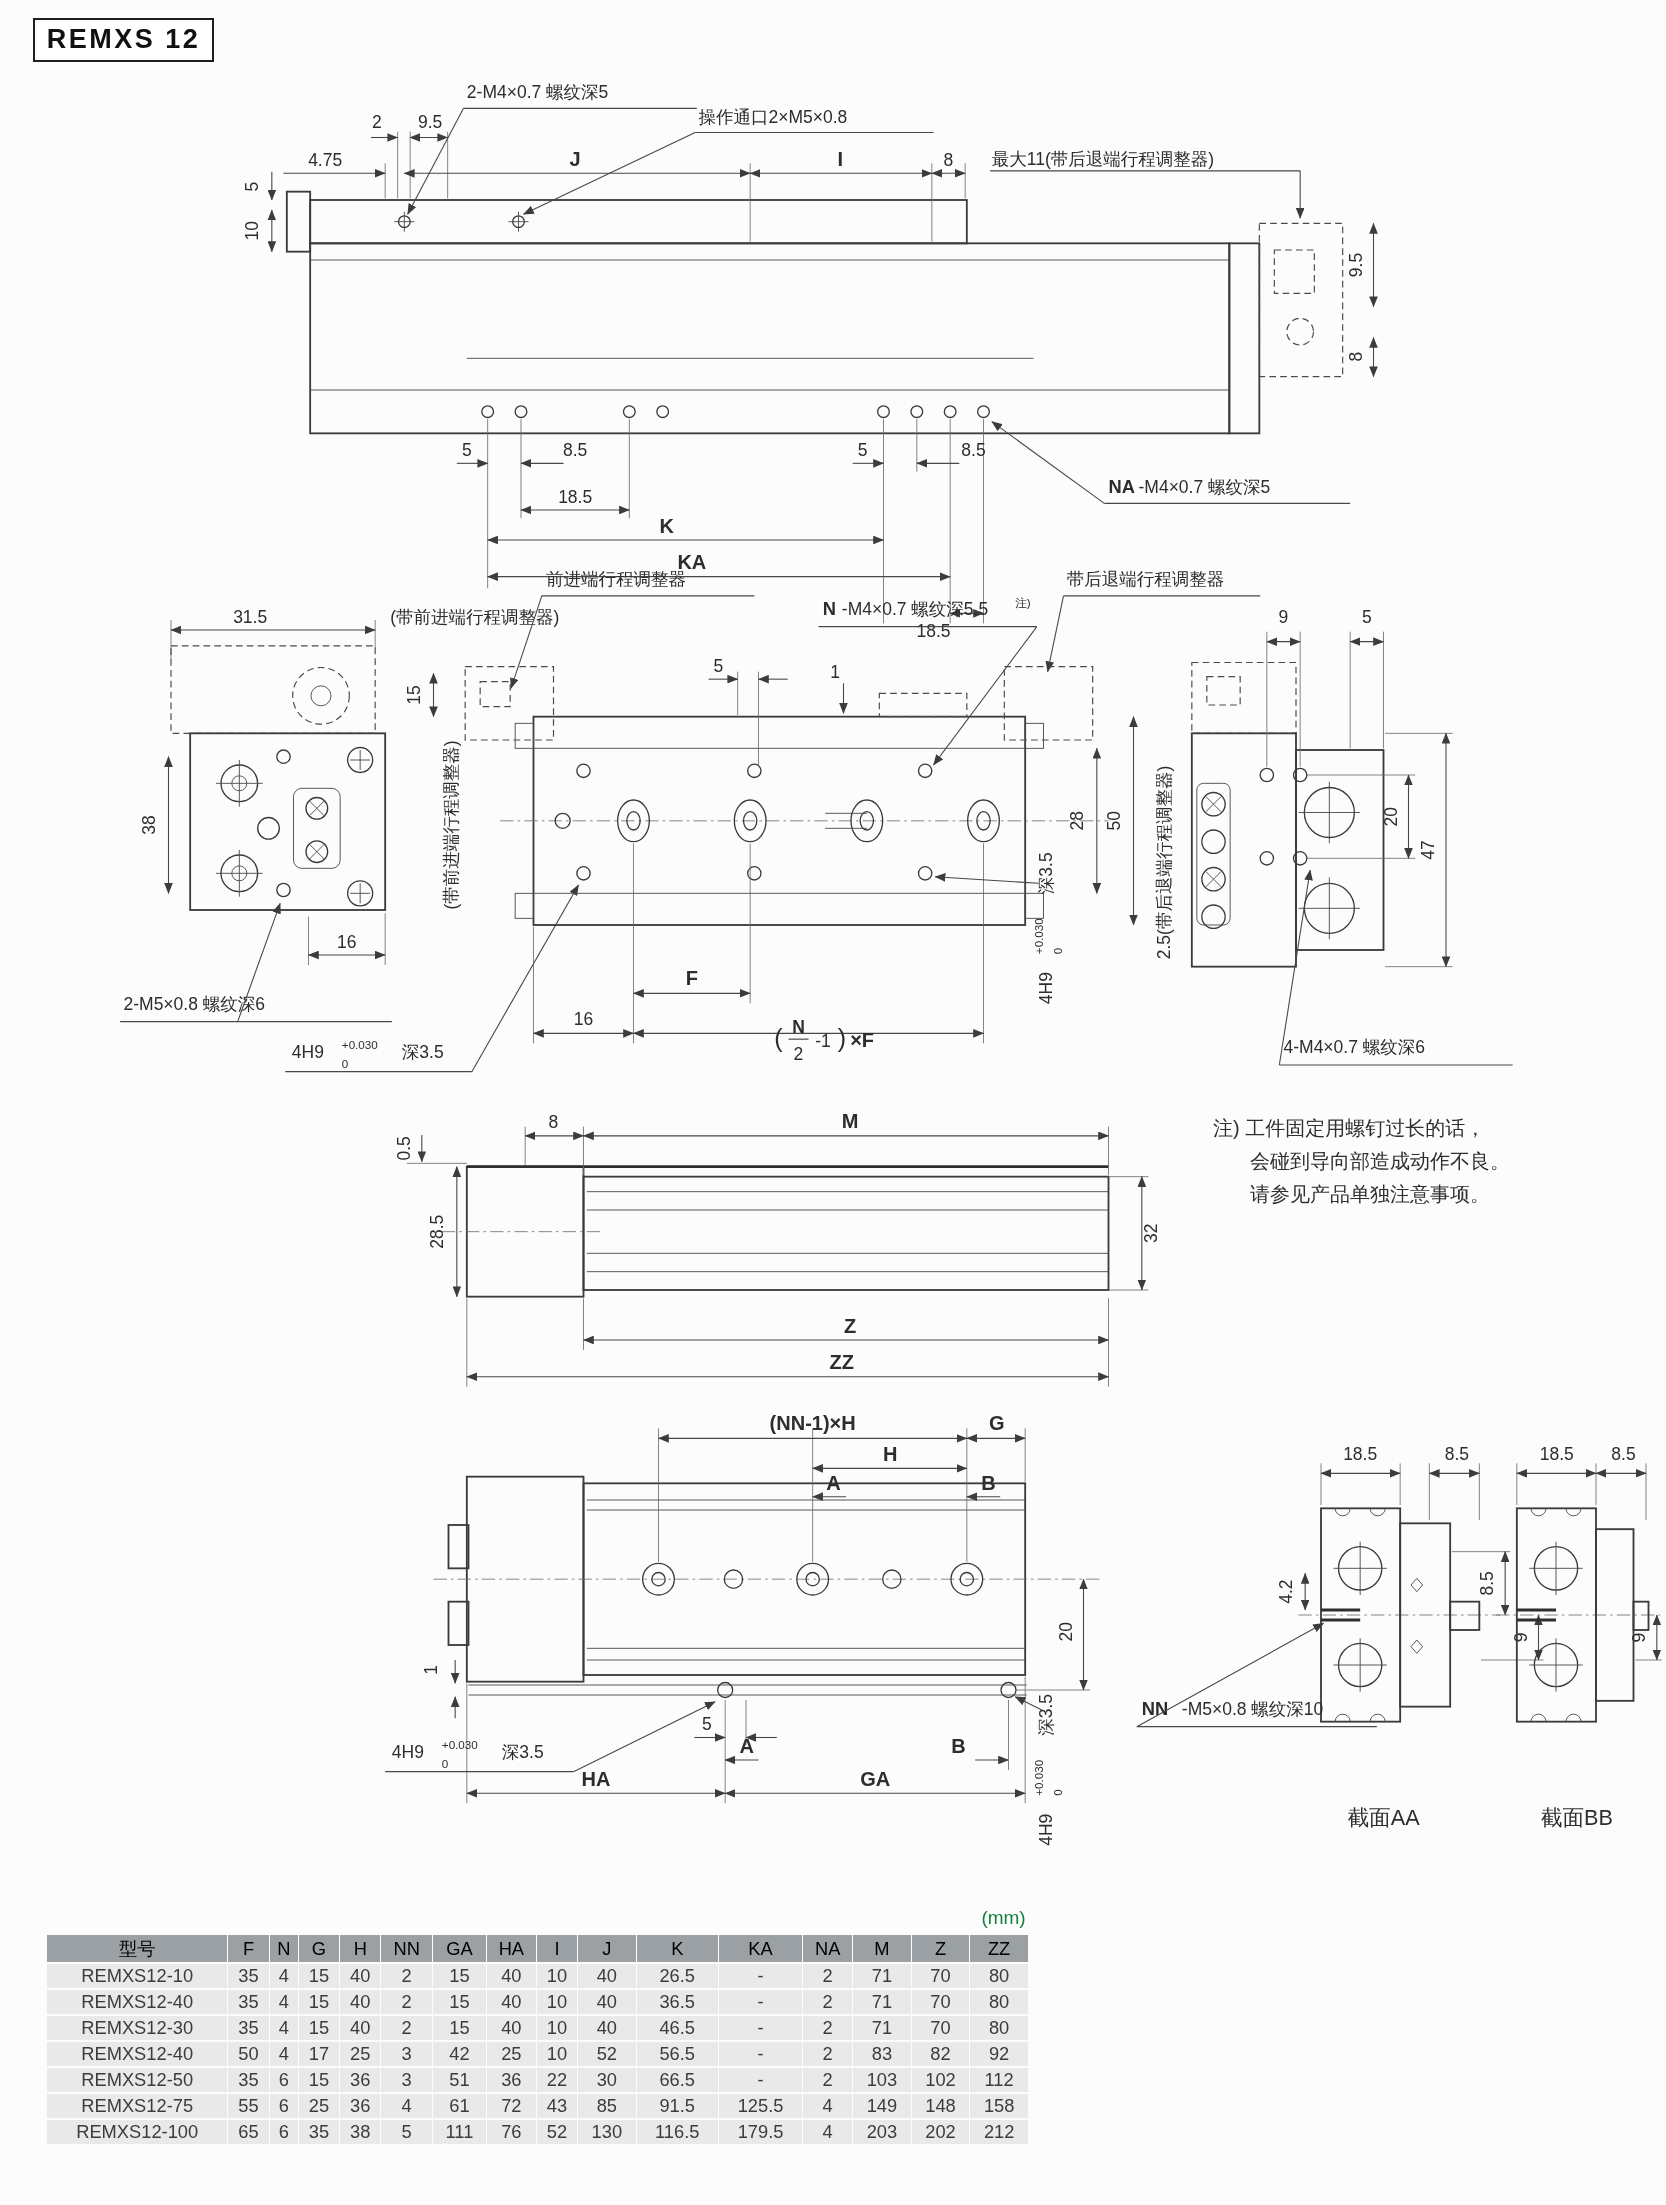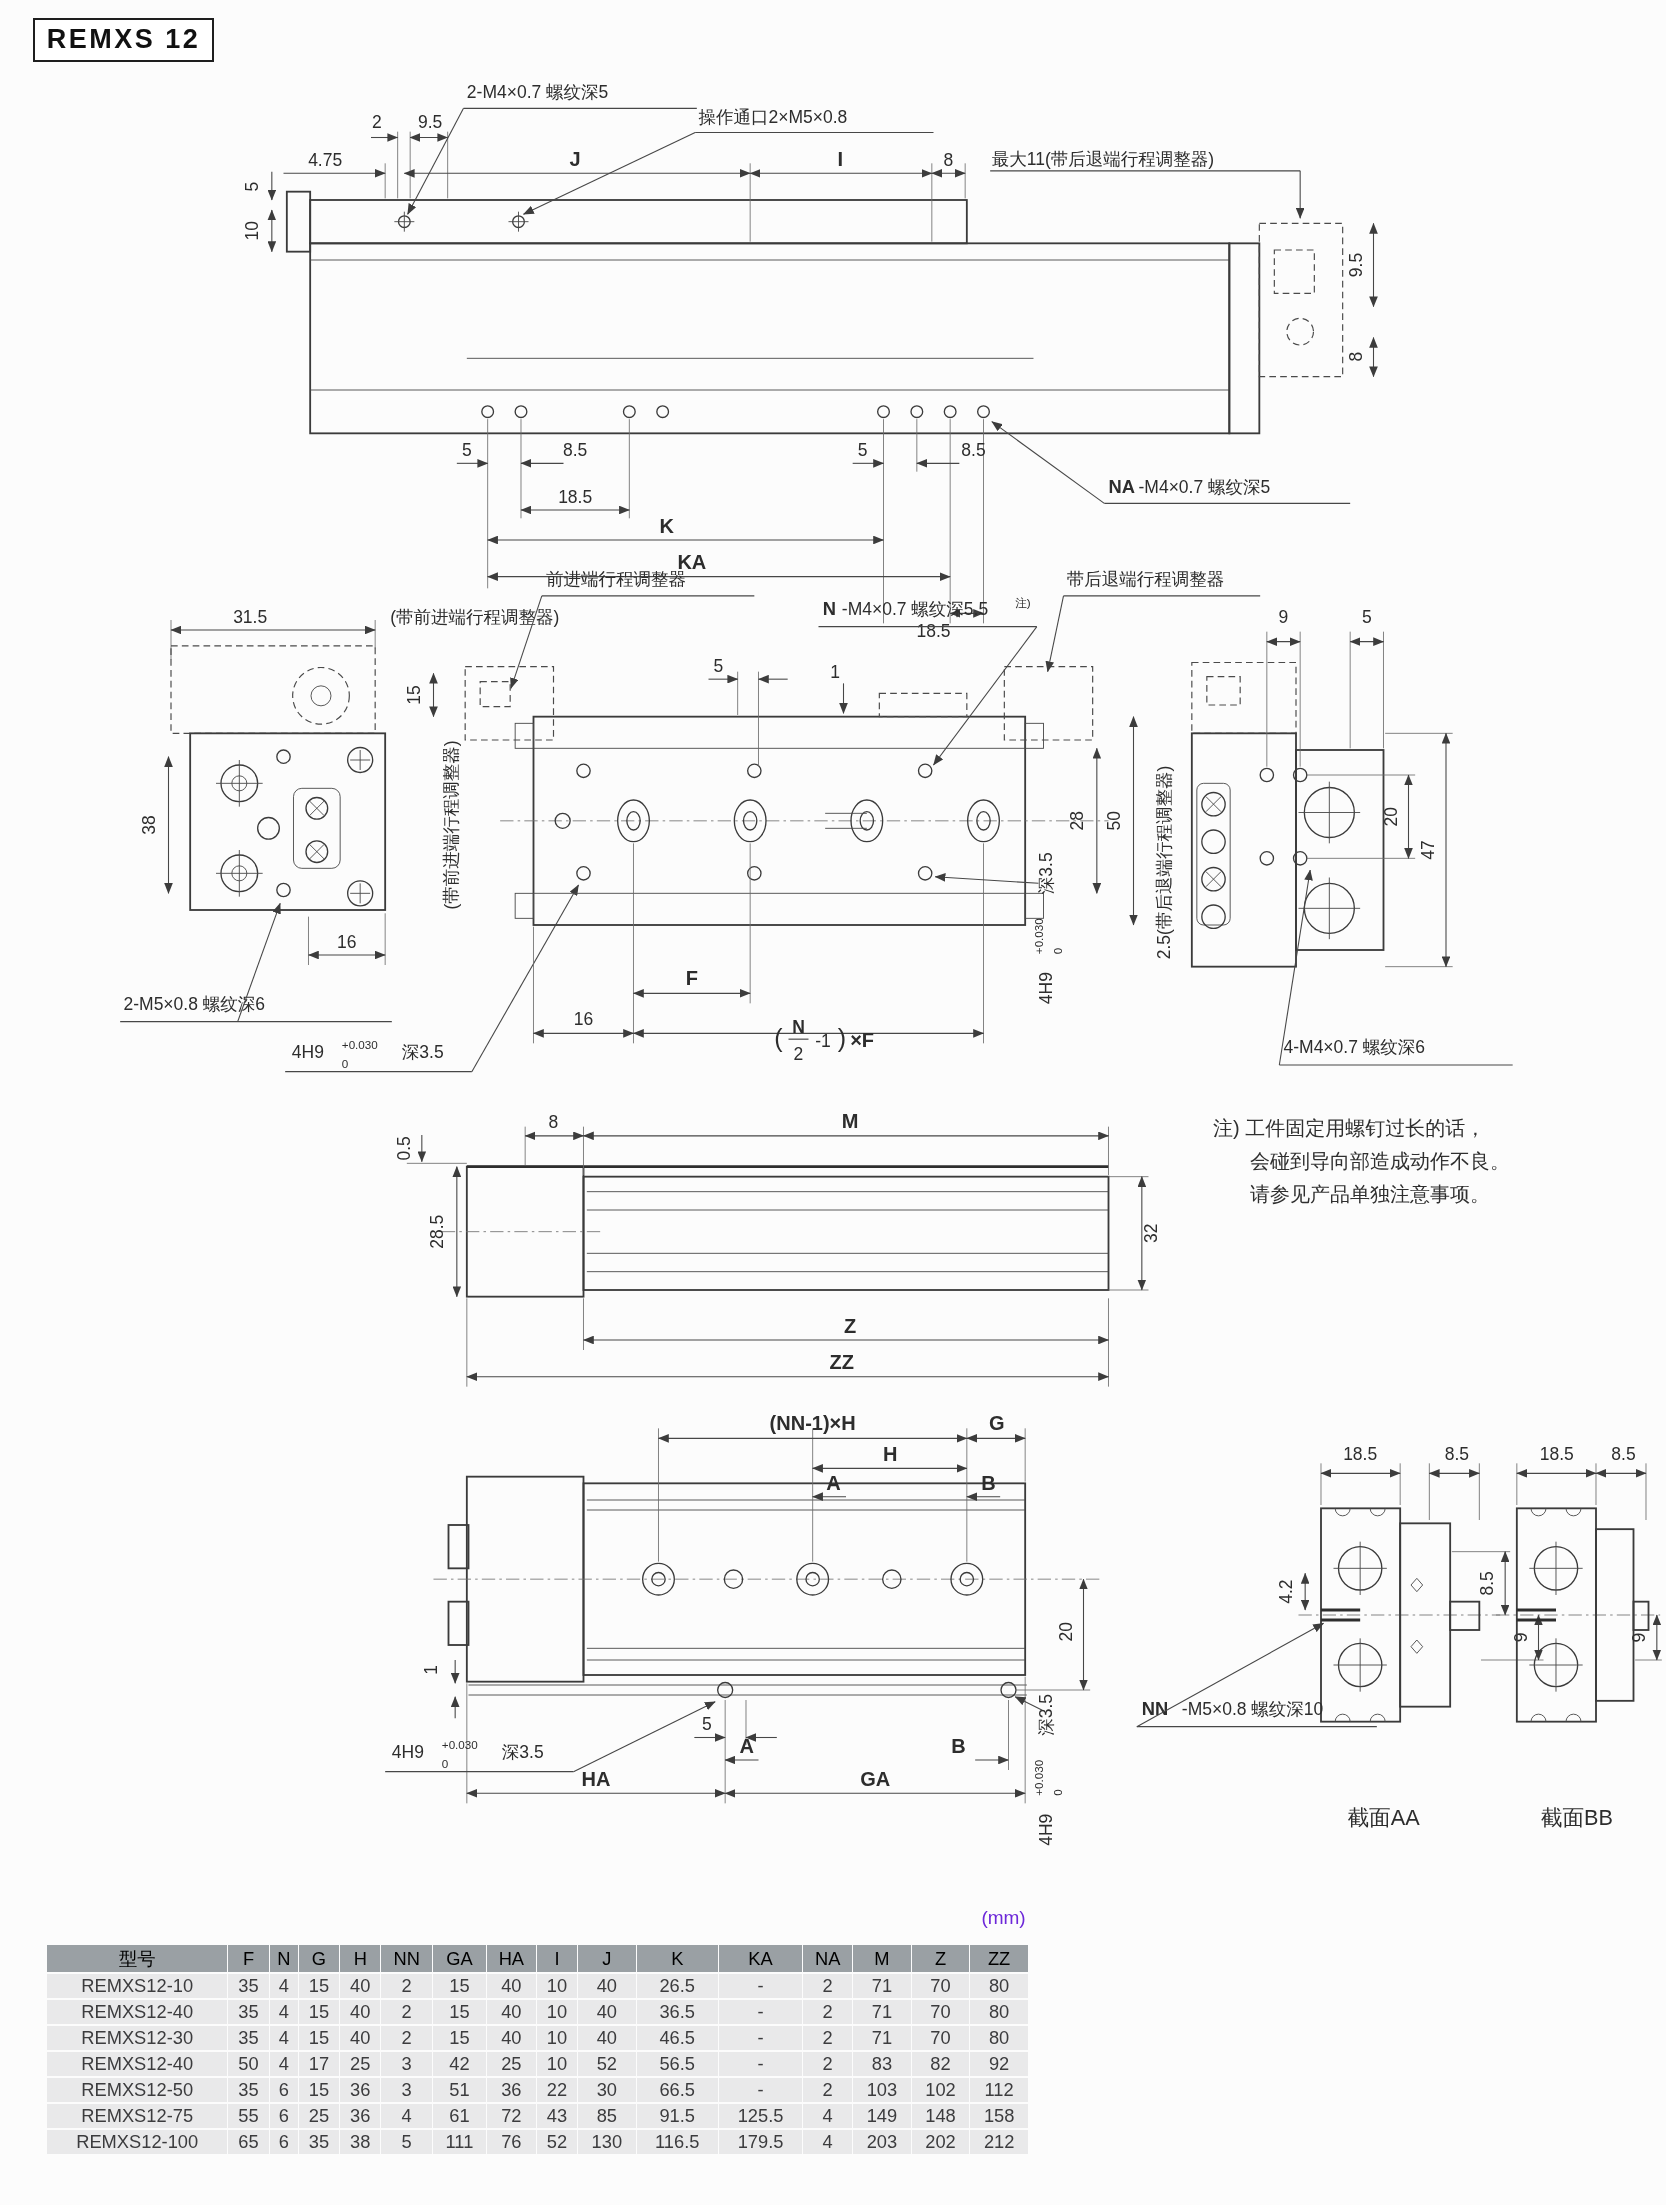--- a/index.html
+++ b/index.html
@@ -33,21 +33,21 @@
   .dl{marker-start:url(#ah);marker-end:url(#ah);}
   .ms{marker-start:url(#ah);}
   .me{marker-end:url(#ah);}
   .thick{stroke:#2e2e2e;stroke-width:3.4;fill:none;}
   .note-block{
     position:absolute;left:1213px;top:1102px;width:400px;font-size:20px;line-height:33px;color:#2f2f2f;margin-top:10px;
   }
   .note-block span{display:block;}
   .note-block span.ind{padding-left:37px;}
   .table-wrap{position:absolute;left:46px;top:1907px;width:983px;}
-  .unit{text-align:right;font-size:19px;color:#6d28d9;margin-bottom:14px;padding-right:3.3px;}
+  .unit{text-align:right;font-size:19px;color:#15803d;margin-bottom:4px;padding-right:3.3px;}
   table{width:100%;border-collapse:separate;border-spacing:1.7px 2.5px;}
   th{background:#9aa0a4;color:#000000;font-weight:normal;font-size:18.3px;height:27px;padding:0 1.7px;}
   td{background:#e9e9ea;color:#3c3c3e;font-size:18.3px;text-align:center;height:24px;padding:0 1.7px;}
   th:first-child{width:177px;}
 </style>
 </head>
 <body>
 
 <div class="title-box">
   <span>REMXS 12</span>

